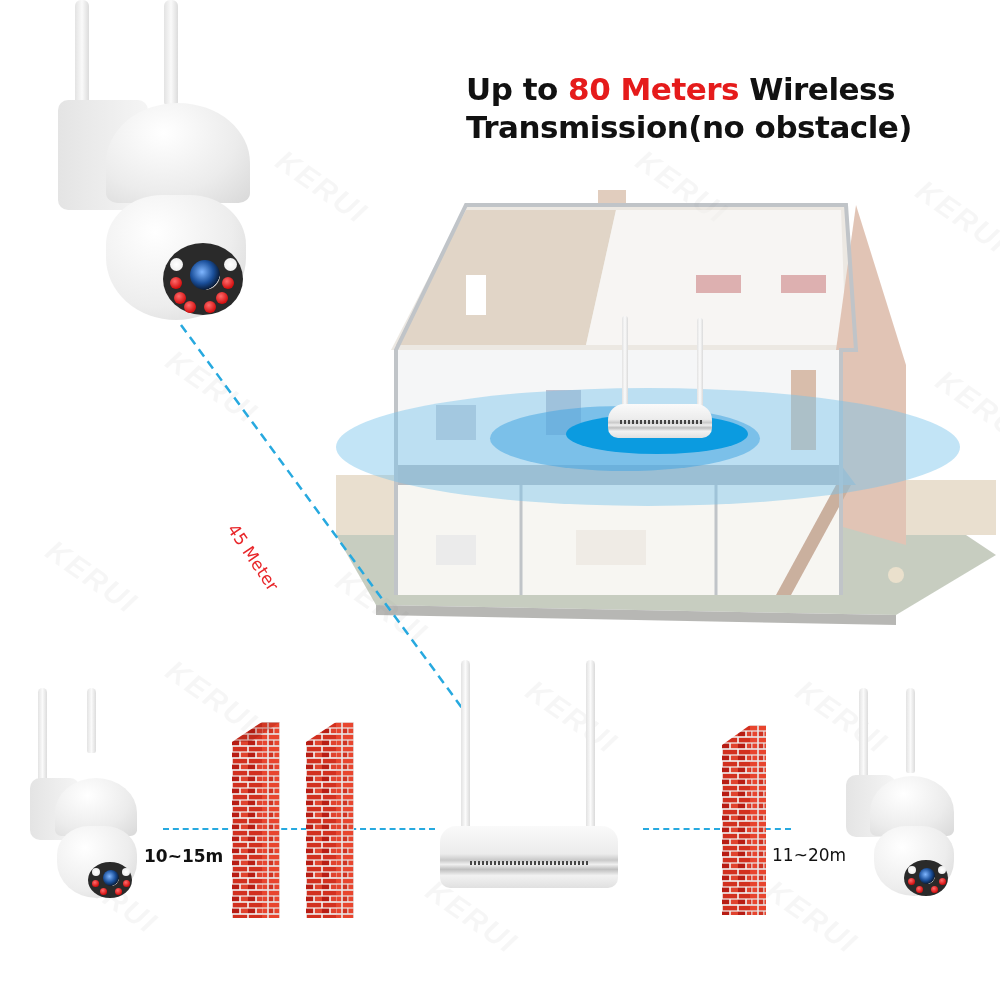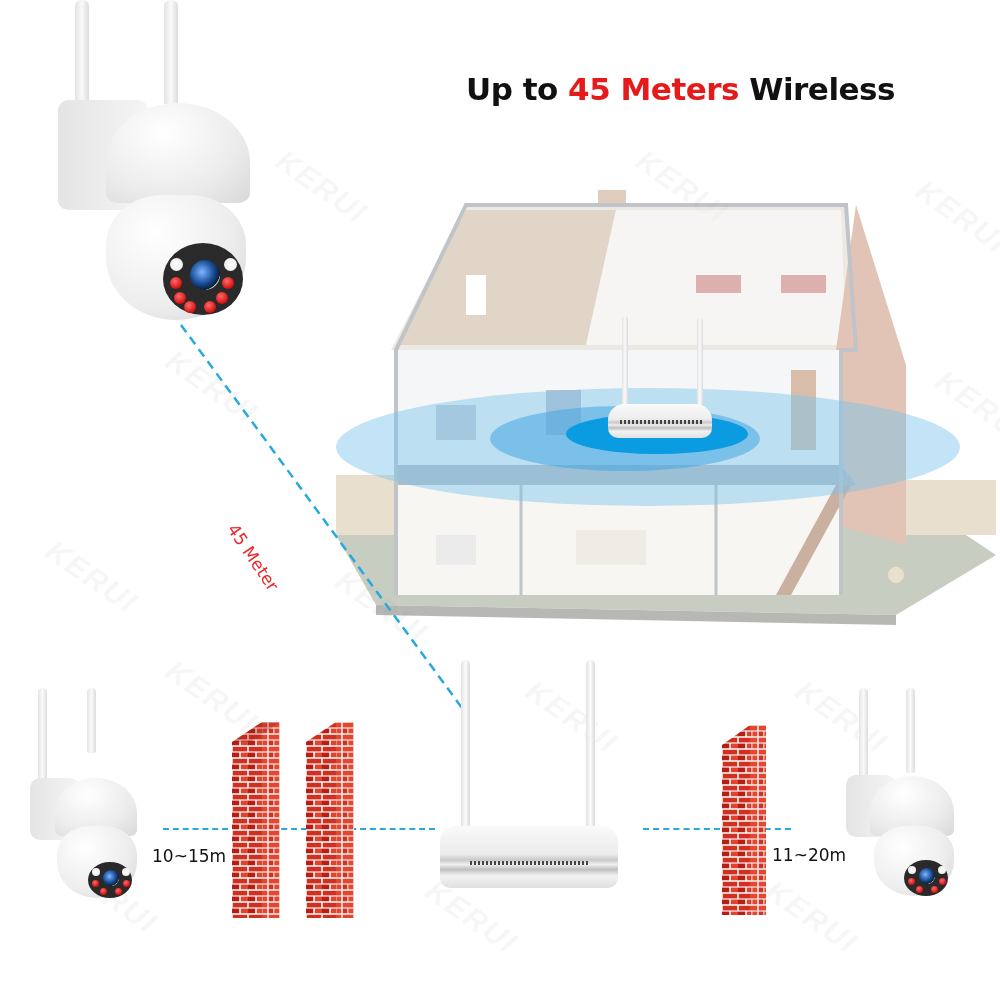--- a/index.html
+++ b/index.html
@@ -50,21 +50,22 @@
   <div class="wm" style="left:330px;top:590px;">KERUI</div>
   <div class="wm" style="left:160px;top:680px;">KERUI</div>
   <div class="wm" style="left:520px;top:700px;">KERUI</div>
   <div class="wm" style="left:790px;top:700px;">KERUI</div>
   <div class="wm" style="left:60px;top:880px;">KERUI</div>
   <div class="wm" style="left:420px;top:900px;">KERUI</div>
   <div class="wm" style="left:760px;top:900px;">KERUI</div>
 </div>
 
 <div class="headline">
-  <span>Up to </span><span class="red">45 Meters</span><span> Wireless</span><br>
+  <span>Up to </span><span class="red">80 Meters</span><span> Wireless</span><br>
+  <span>Transmission(no obstacle)</span>
 </div>
 
 <svg class="house" viewBox="0 0 660 440" xmlns="http://www.w3.org/2000/svg">
 
   <polygon points="0,350 80,330 600,330 660,370 560,430 40,420" fill="#9aa58e"></polygon>
   <polygon points="40,420 560,430 560,440 40,430" fill="#7d7d78"></polygon>
 
   <rect x="0" y="290" width="90" height="60" fill="#d8c6a8"></rect>
   <rect x="540" y="295" width="120" height="55" fill="#d8c6a8"></rect>
 
@@ -199,14 +200,14 @@
 </svg>
 <svg class="wall" style="left:306px;top:722px;" width="50" height="196">
   <polygon points="0,20 30,0 30,196 0,196" fill="url(#brickFront)"></polygon>
   <polygon points="30,0 48,0 48,196 30,196" fill="url(#brickSide)"></polygon>
 </svg>
 <svg class="wall" style="left:722px;top:725px;" width="46" height="190">
   <polygon points="0,20 28,0 28,190 0,190" fill="url(#brickFront)"></polygon>
   <polygon points="28,0 44,0 44,190 28,190" fill="url(#brickSide)"></polygon>
 </svg>
 
-<div class="dist" style="left:152px;top:846px;">10~15m</div>
+<div class="dist" style="left:144px;top:846px;font-weight:bold;">10~15m</div>
 <div class="dist" style="left:772px;top:845px;">11~20m</div>
 
 </body></html>

